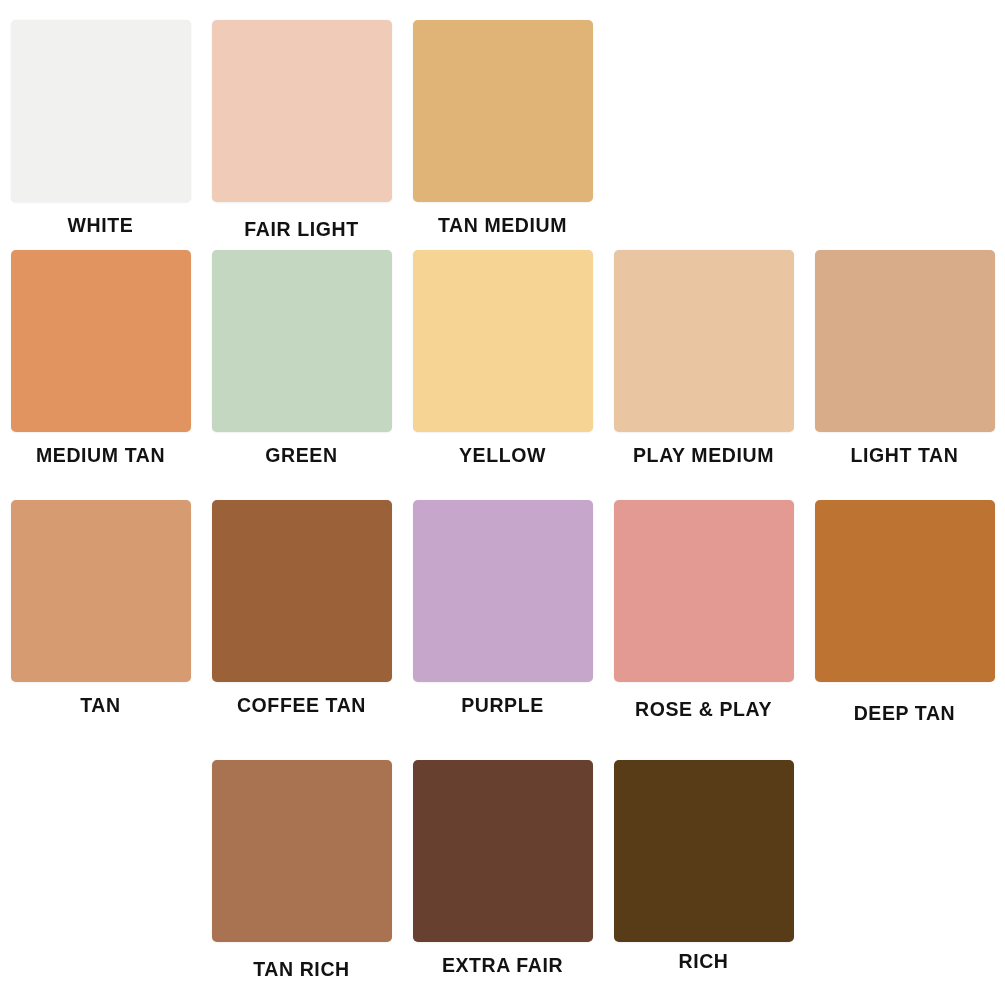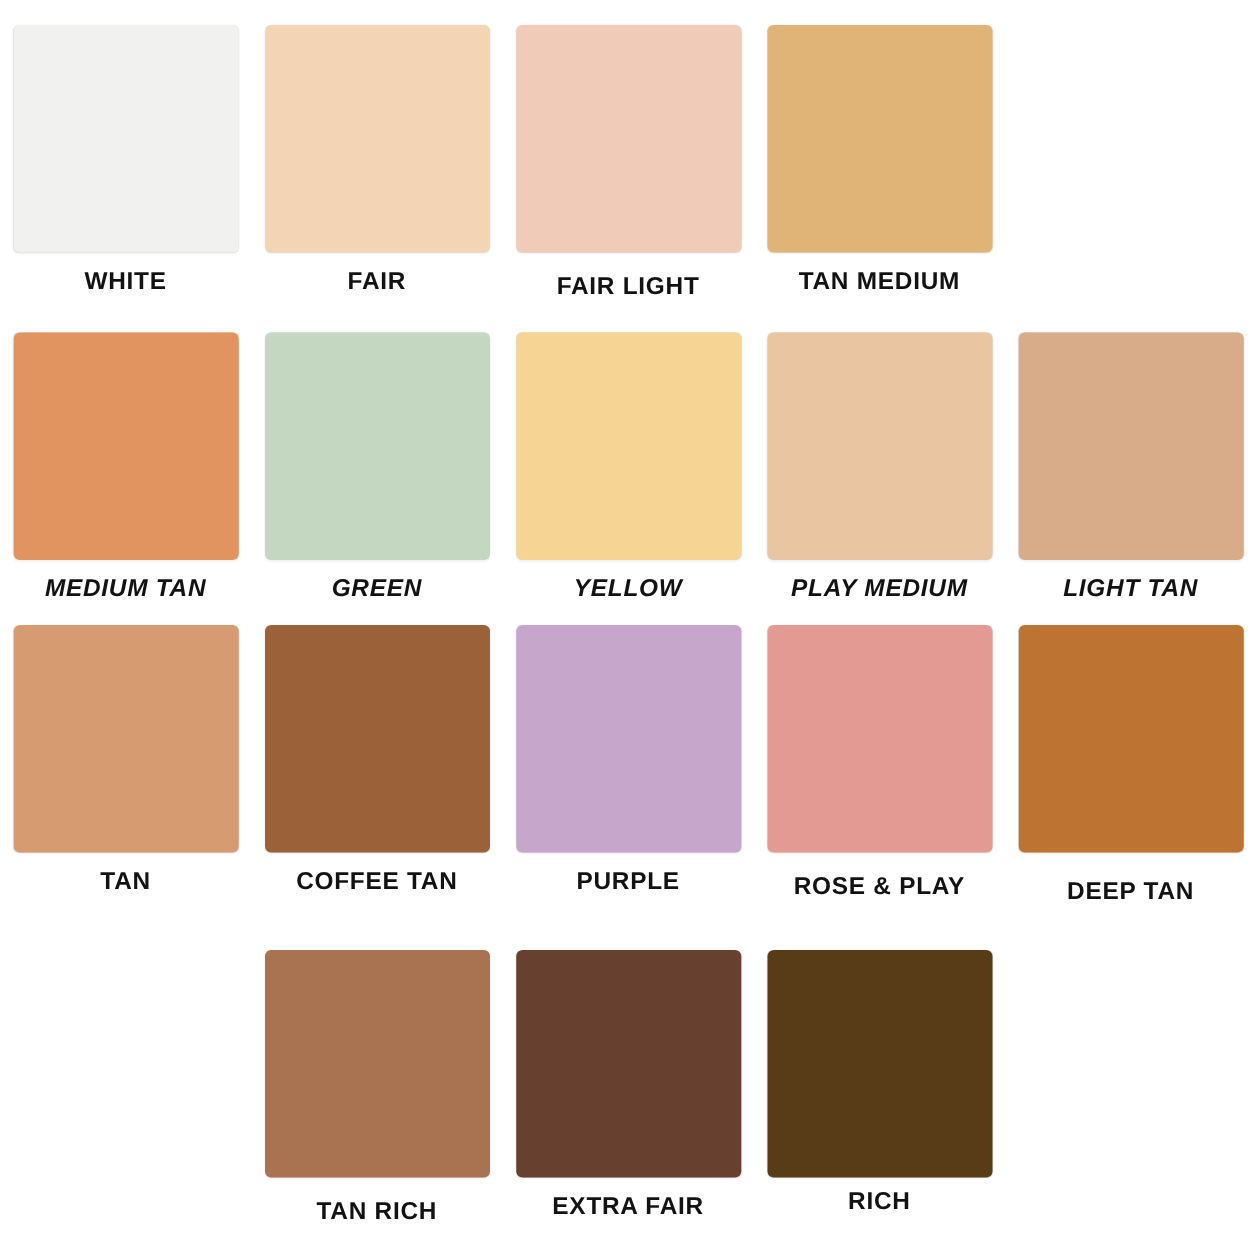--- a/index.html
+++ b/index.html
@@ -27,21 +27,21 @@
     position: absolute;
     left: 0;
     width: 1005px;
     display: flex;
     flex-direction: row;
     justify-content: flex-start;
   }
 
   
   .row-0 { top: 0px; }
-  .row-1 { top: 246px; font-style: italic; }
+  .row-1 { top: 230px; }
   .row-2 { top: 480px; }
   .row-3 { top: 740px; }
 
   .swatch-cell {
     position: relative;
     width: 201px;
     box-sizing: border-box;
     display: flex;
     flex-direction: column;
     align-items: center;
@@ -82,24 +82,20 @@
 </style>
 </head>
 <body>
 
 <div id="swatch-chart">
 
   <div class="swatch-row row-0">
     <div class="swatch-cell">
       <div class="swatch-chip" style="background-color: rgb(241, 241, 239);"></div>
       <div class="swatch-label">WHITE</div>
-    </div>
-    <div class="swatch-cell">
-      <div class="swatch-chip" style="background-color: rgb(243, 213, 181);"></div>
-      <div class="swatch-label">FAIR</div>
     </div>
     <div class="swatch-cell">
       <div class="swatch-chip" style="background-color: rgb(240, 203, 184);"></div>
       <div class="swatch-label nudge-down-1">FAIR LIGHT</div>
     </div>
     <div class="swatch-cell">
       <div class="swatch-chip" style="background-color: rgb(224, 180, 118);"></div>
       <div class="swatch-label">TAN MEDIUM</div>
     </div>
   </div>

